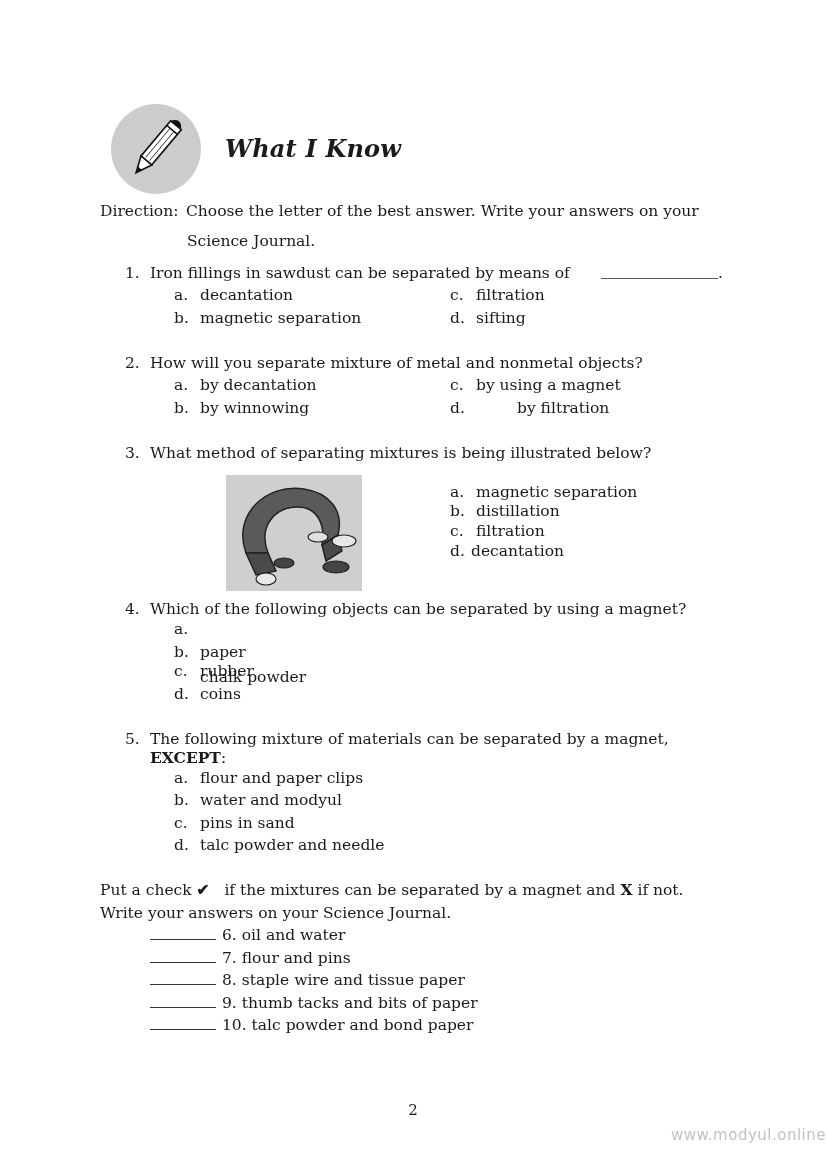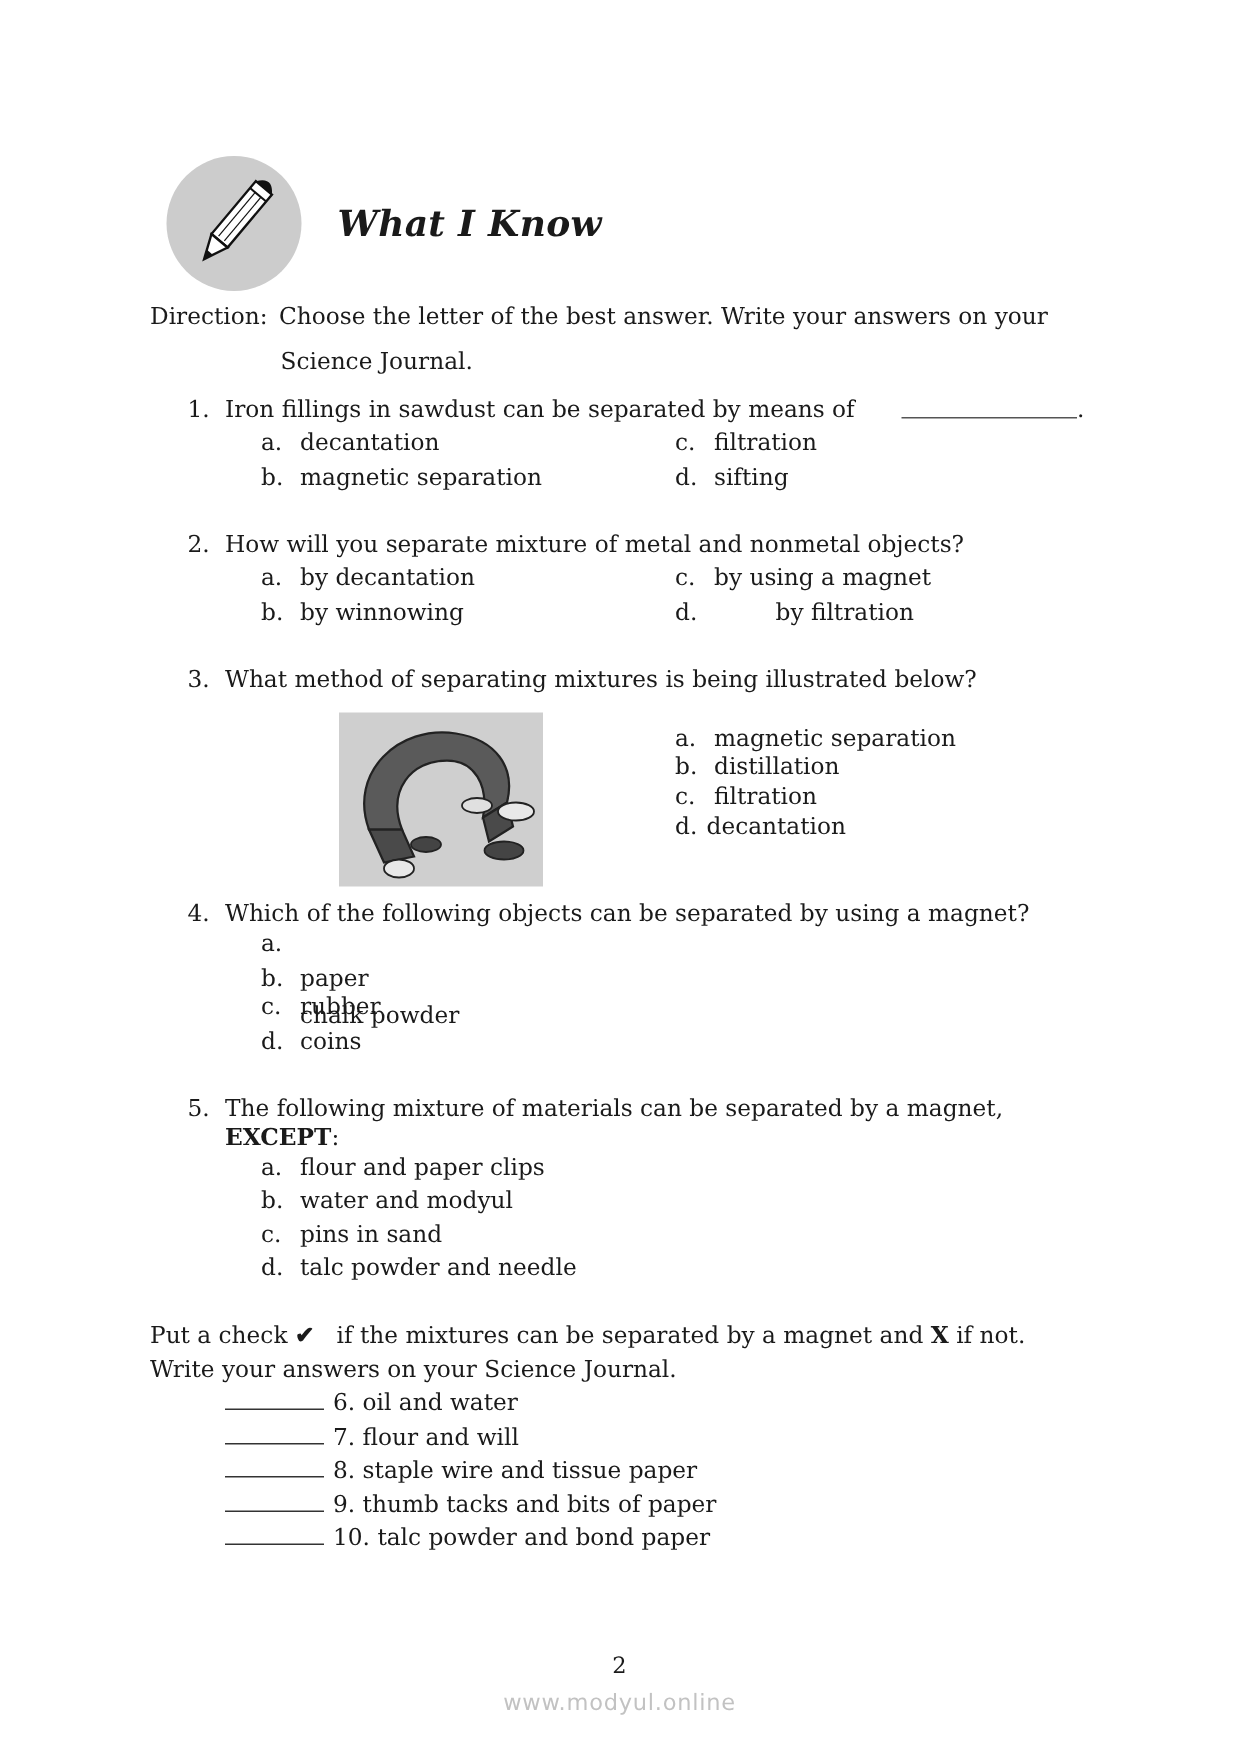--- a/index.html
+++ b/index.html
@@ -5,21 +5,21 @@
   html, body { margin:0; padding:0; background:#ffffff; }
   body { width:826px; height:1169px; position:relative; overflow:hidden;
          font-family:"DejaVu Serif", "Liberation Serif", serif; color:#1a1a1a; }
   .abs { position:absolute; }
   .t { font-size:15.5px; line-height:20px; white-space:nowrap; }
   .icon-circle { left:111px; top:104px; width:90px; height:90px; border-radius:50%; background:#cccccc; }
   .title { left:225px; top:134px; font-size:24px; font-weight:bold; font-style:italic; letter-spacing:0.2px; }
   .bold { font-weight:bold; }
   .magnet-img { left:226px; top:475px; width:136px; height:116px; background:#cfcfcf; }
   .footer-page { left:0; width:826px; top:1101px; text-align:center; font-size:15px; }
-  .footer-url { left:0; width:826px; top:1126px; text-align:center; font-size:15px; color:#c2c2c2;
+  .footer-url { left:0; width:826px; top:1126px; text-align:right; font-size:15px; color:#c2c2c2;
                 font-family:"DejaVu Sans", "Liberation Sans", sans-serif; letter-spacing:0.5px; }
 </style>
 </head>
 <body>
 
 <div class="abs icon-circle">
   <svg width="90" height="90" viewBox="0 0 90 90">
     <g transform="rotate(40 45 45)">
       <rect x="38" y="14" width="14" height="46" fill="#ffffff" stroke="#111" stroke-width="1.6"></rect>
       <line x1="42.5" y1="20" x2="42.5" y2="58" stroke="#111" stroke-width="0.8"></line>
@@ -113,21 +113,21 @@
   &nbsp;&nbsp;<span>if the mixtures can be separated by a magnet and</span>
   <span class="bold">X</span>
   <span>if not.</span>
 </div>
 <div class="abs t" style="left:100px; top:903px;">Write your answers on your Science Journal.</div>
 
 <div class="abs" style="left:150px; top:939px; width:66px; border-bottom:1px solid #333;"></div>
 <div class="abs t" style="left:222px; top:925px;"><span>6.</span> <span>oil and water</span></div>
 
 <div class="abs" style="left:150px; top:962px; width:66px; border-bottom:1px solid #333;"></div>
-<div class="abs t" style="left:222px; top:948px;"><span>7.</span> <span>flour and will</span></div>
+<div class="abs t" style="left:222px; top:948px;"><span>7.</span> <span>flour and pins</span></div>
 
 <div class="abs" style="left:150px; top:984px; width:66px; border-bottom:1px solid #333;"></div>
 <div class="abs t" style="left:222px; top:970px;"><span>8.</span> <span>staple wire and tissue paper</span></div>
 
 <div class="abs" style="left:150px; top:1007px; width:66px; border-bottom:1px solid #333;"></div>
 <div class="abs t" style="left:222px; top:993px;"><span>9.</span> <span>thumb tacks and bits of paper</span></div>
 
 <div class="abs" style="left:150px; top:1029px; width:66px; border-bottom:1px solid #333;"></div>
 <div class="abs t" style="left:222px; top:1015px;"><span>10.</span> <span>talc powder and bond paper</span></div>
 

